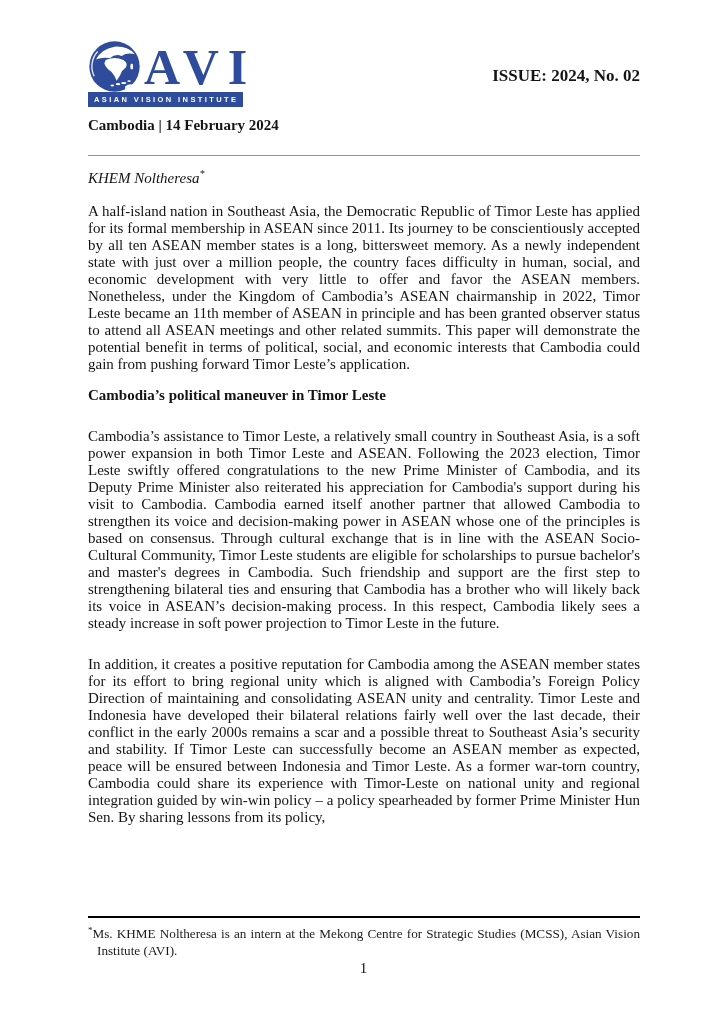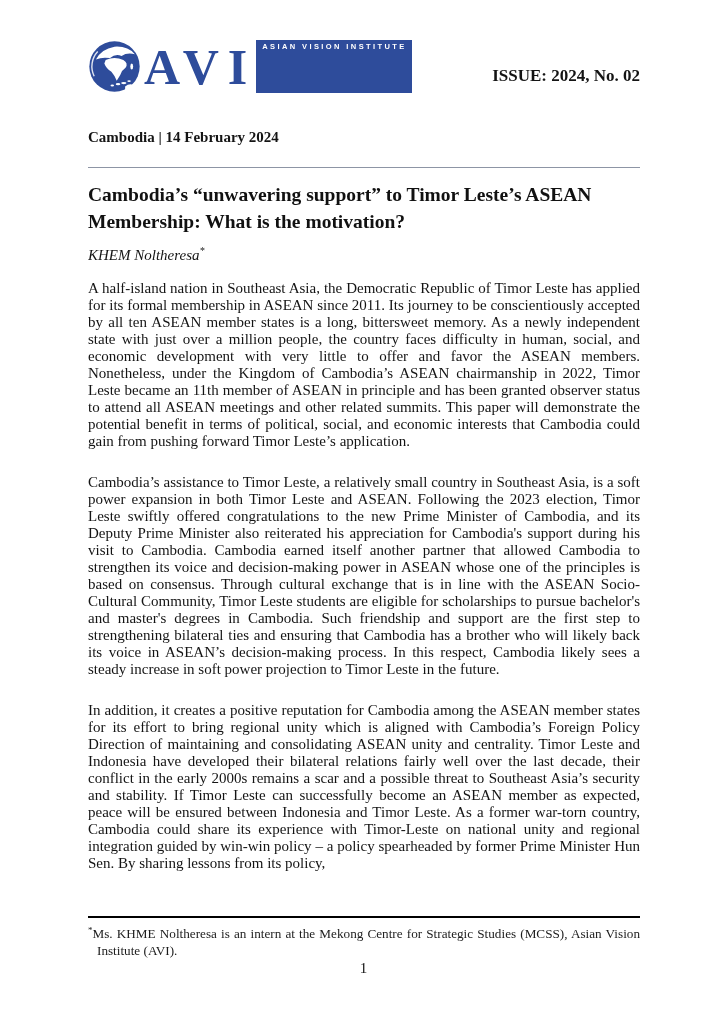--- a/index.html
+++ b/index.html
@@ -4,30 +4,30 @@
 <style>
   html,body{margin:0;padding:0;background:#ffffff;}
   body{width:727px;height:1024px;position:relative;font-family:"Liberation Serif",serif;color:#141414;}
   .page{position:absolute;inset:0;background:#fff;overflow:hidden;}
 
   
   .flow{position:absolute;left:88px;top:40px;width:552px;height:876px;overflow:hidden;}
 
   
   .doc-header{display:flex;justify-content:space-between;align-items:flex-start;height:65px;}
-  .logo{display:flex;flex-direction:row;}
+  .logo{display:flex;flex-direction:column;}
   .logo-row{display:flex;align-items:center;height:53px;}
   .globe{width:53px;height:53px;display:block;}
   .logo-acronym{font-family:"Liberation Serif",serif;font-weight:bold;font-size:50px;line-height:44px;letter-spacing:9px;color:#2e4c9b;margin-left:3px;}
   .logo-banner{margin-top:-1px;background:#2e4c9b;color:#fff;font-family:"Liberation Sans",sans-serif;font-weight:bold;font-size:7.5px;letter-spacing:2.4px;padding:3px 5px 3px 6px;width:fit-content;white-space:nowrap;}
   .issue{margin-top:26px;font-weight:bold;font-size:17px;white-space:nowrap;}
 
   
   h1.series{margin:32px 0 0 0;font-size:28px;line-height:30px;font-weight:bold;color:#3e4fa3;letter-spacing:0.5px;}
-  .dateline{margin-top:23px;font-weight:bold;font-size:15px;line-height:19px;}
+  .dateline{margin-top:11px;font-weight:bold;font-size:15px;line-height:19px;}
   .rule{margin-top:20px;border:none;border-top:1px solid #8d95a5;height:0;}
 
   
   h2.article-title{margin:13px 0 0 0;font-size:19.5px;line-height:27px;font-weight:bold;color:#111;}
   .author{margin-top:6px;font-style:italic;font-size:15px;line-height:19px;}
   .author sup{font-size:10px;}
   p.body{margin:15px 0 0 0;font-size:15px;line-height:17px;text-align:justify;}
   p.body.b2,p.body.b3{margin-top:24px;}
   h3.section{margin:14px 0 0 0;font-size:15px;line-height:17px;font-weight:bold;}
 
@@ -65,26 +65,26 @@
           <span class="logo-acronym">AVI</span>
         </div>
         <div class="logo-banner">ASIAN VISION INSTITUTE</div>
       </div>
       <div class="issue">ISSUE: 2024, No. 02</div>
     </div>
 
     <div class="dateline">Cambodia | 14 February 2024</div>
     <hr class="rule">
 
-    <h2 class="article-title">Cambodia’s “unwavering support” to Timor Leste’s ASEAN Membership: What is the motivation?</h2>
 
     <div class="author"><span>KHEM Noltheresa</span><sup>*</sup></div>
 
     <p class="body b1">A half-island nation in Southeast Asia, the Democratic Republic of Timor Leste has applied for its formal membership in ASEAN since 2011. Its journey to be conscientiously accepted by all ten ASEAN member states is a long, bittersweet memory. As a newly independent state with just over a million people, the country faces difficulty in human, social, and economic development with very little to offer and favor the ASEAN members. Nonetheless, under the Kingdom of Cambodia’s ASEAN chairmanship in 2022, Timor Leste became an 11th member of ASEAN in principle and has been granted observer status to attend all ASEAN meetings and other related summits. This paper will demonstrate the potential benefit in terms of political, social, and economic interests that Cambodia could gain from pushing forward Timor Leste’s application.</p>
 
+    <h3 class="section">Cambodia’s political maneuver in Timor Leste</h3>
 
     <p class="body b2">Cambodia’s assistance to Timor Leste, a relatively small country in Southeast Asia, is a soft power expansion in both Timor Leste and ASEAN. Following the 2023 election, Timor Leste swiftly offered congratulations to the new Prime Minister of Cambodia, and its Deputy Prime Minister also reiterated his appreciation for Cambodia's support during his visit to Cambodia. Cambodia earned itself another partner that allowed Cambodia to strengthen its voice and decision-making power in ASEAN whose one of the principles is based on consensus. Through cultural exchange that is in line with the ASEAN Socio-Cultural Community, Timor Leste students are eligible for scholarships to pursue bachelor's and master's degrees in Cambodia. Such friendship and support are the first step to strengthening bilateral ties and ensuring that Cambodia has a brother who will likely back its voice in ASEAN’s decision-making process. In this respect, Cambodia likely sees a steady increase in soft power projection to Timor Leste in the future.</p>
 
     <p class="body b3">In addition, it creates a positive reputation for Cambodia among the ASEAN member states for its effort to bring regional unity which is aligned with Cambodia’s Foreign Policy Direction of maintaining and consolidating ASEAN unity and centrality. Timor Leste and Indonesia have developed their bilateral relations fairly well over the last decade, their conflict in the early 2000s remains a scar and a possible threat to Southeast Asia’s security and stability. If Timor Leste can successfully become an ASEAN member as expected, peace will be ensured between Indonesia and Timor Leste. As a former war-torn country, Cambodia could share its experience with Timor-Leste on national unity and regional integration guided by win-win policy – a policy spearheaded by former Prime Minister Hun Sen. By sharing lessons from its policy,</p>
 
   </div>
 
   <div class="footnote-area">
     <div class="footnote-rule"></div>
     <p class="footnote"><sup>*</sup><b>Ms. KHME Noltheresa</b><span> is an intern at the Mekong Centre for Strategic Studies (MCSS), Asian Vision Institute (AVI).</span></p>

